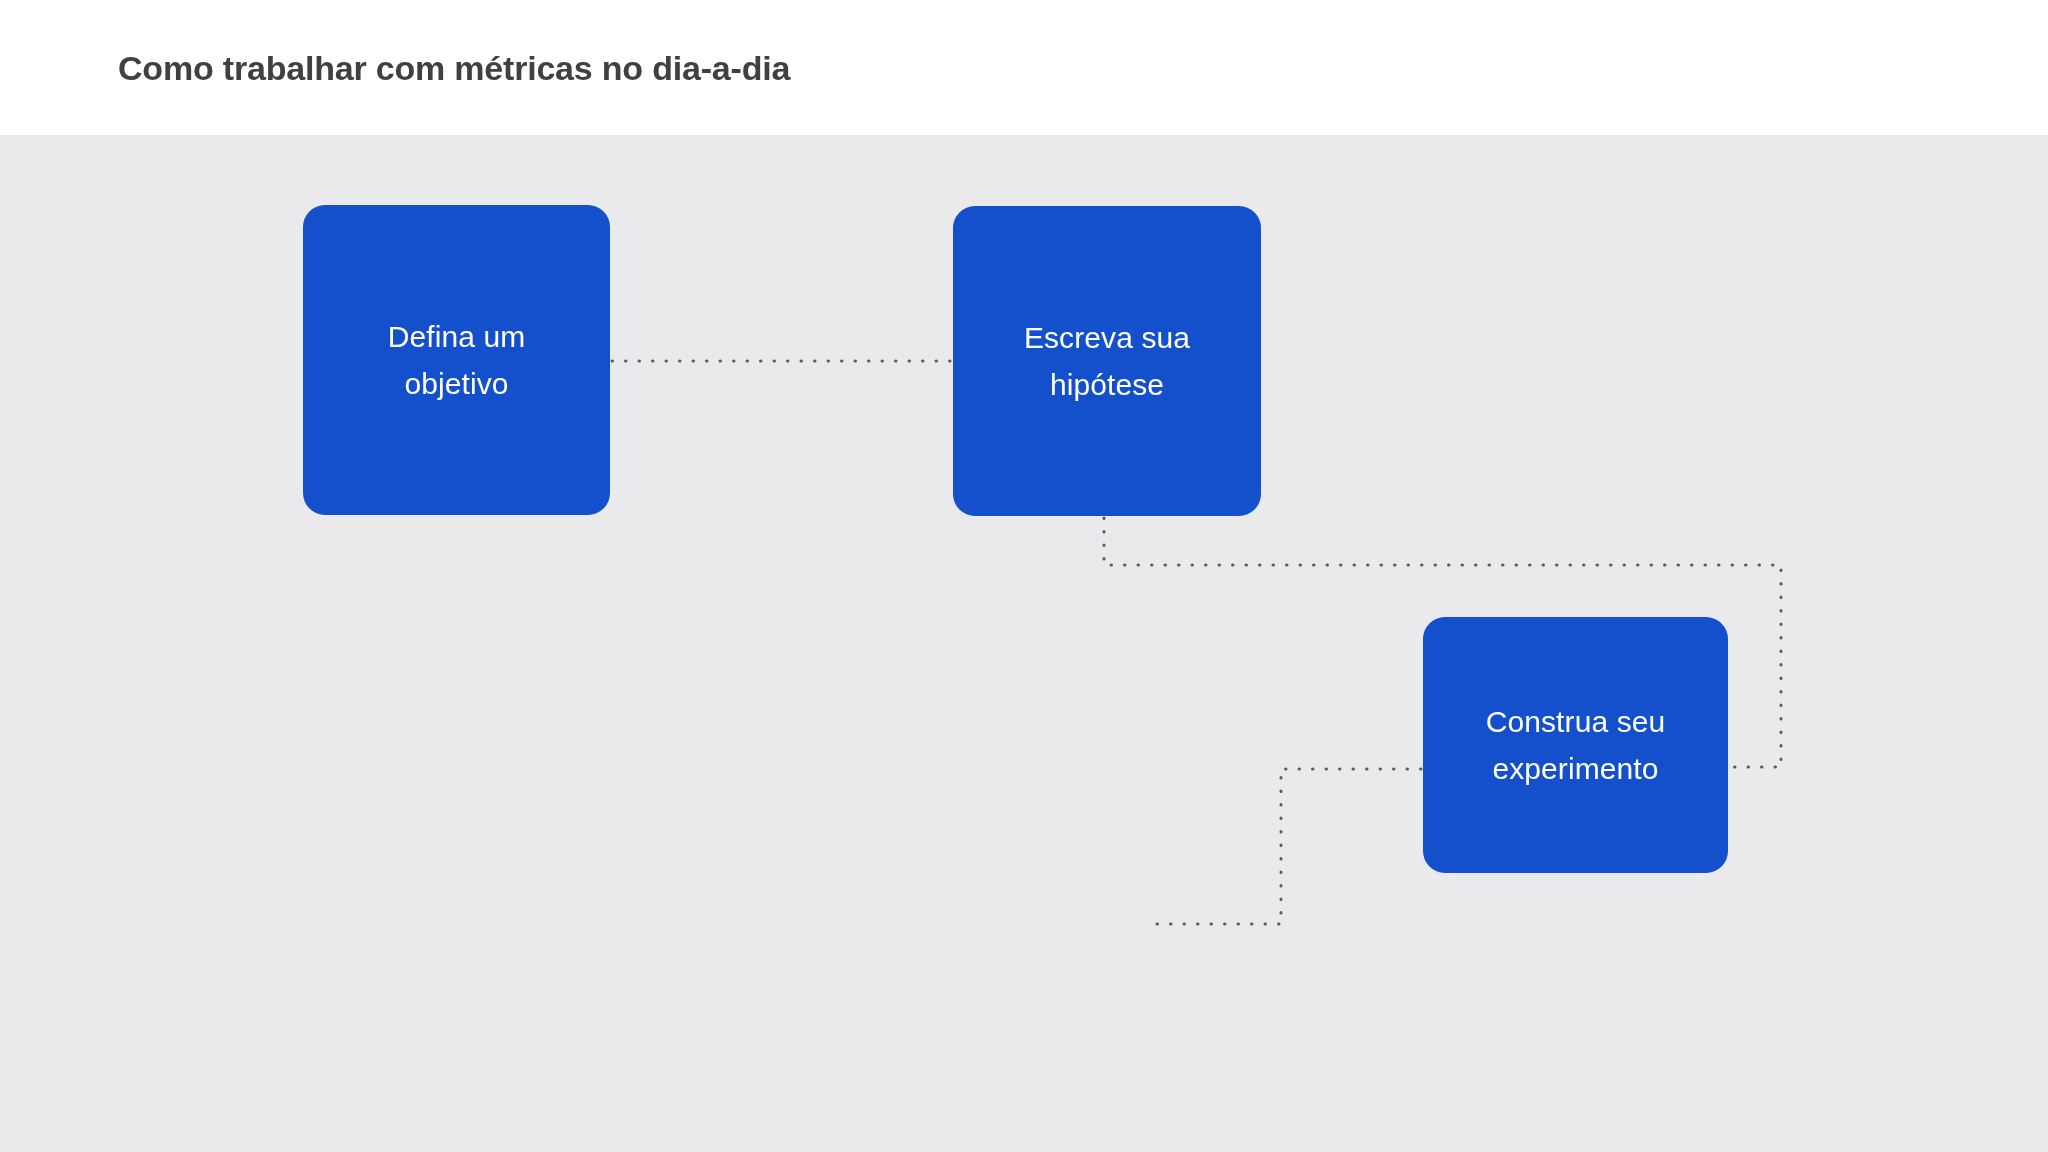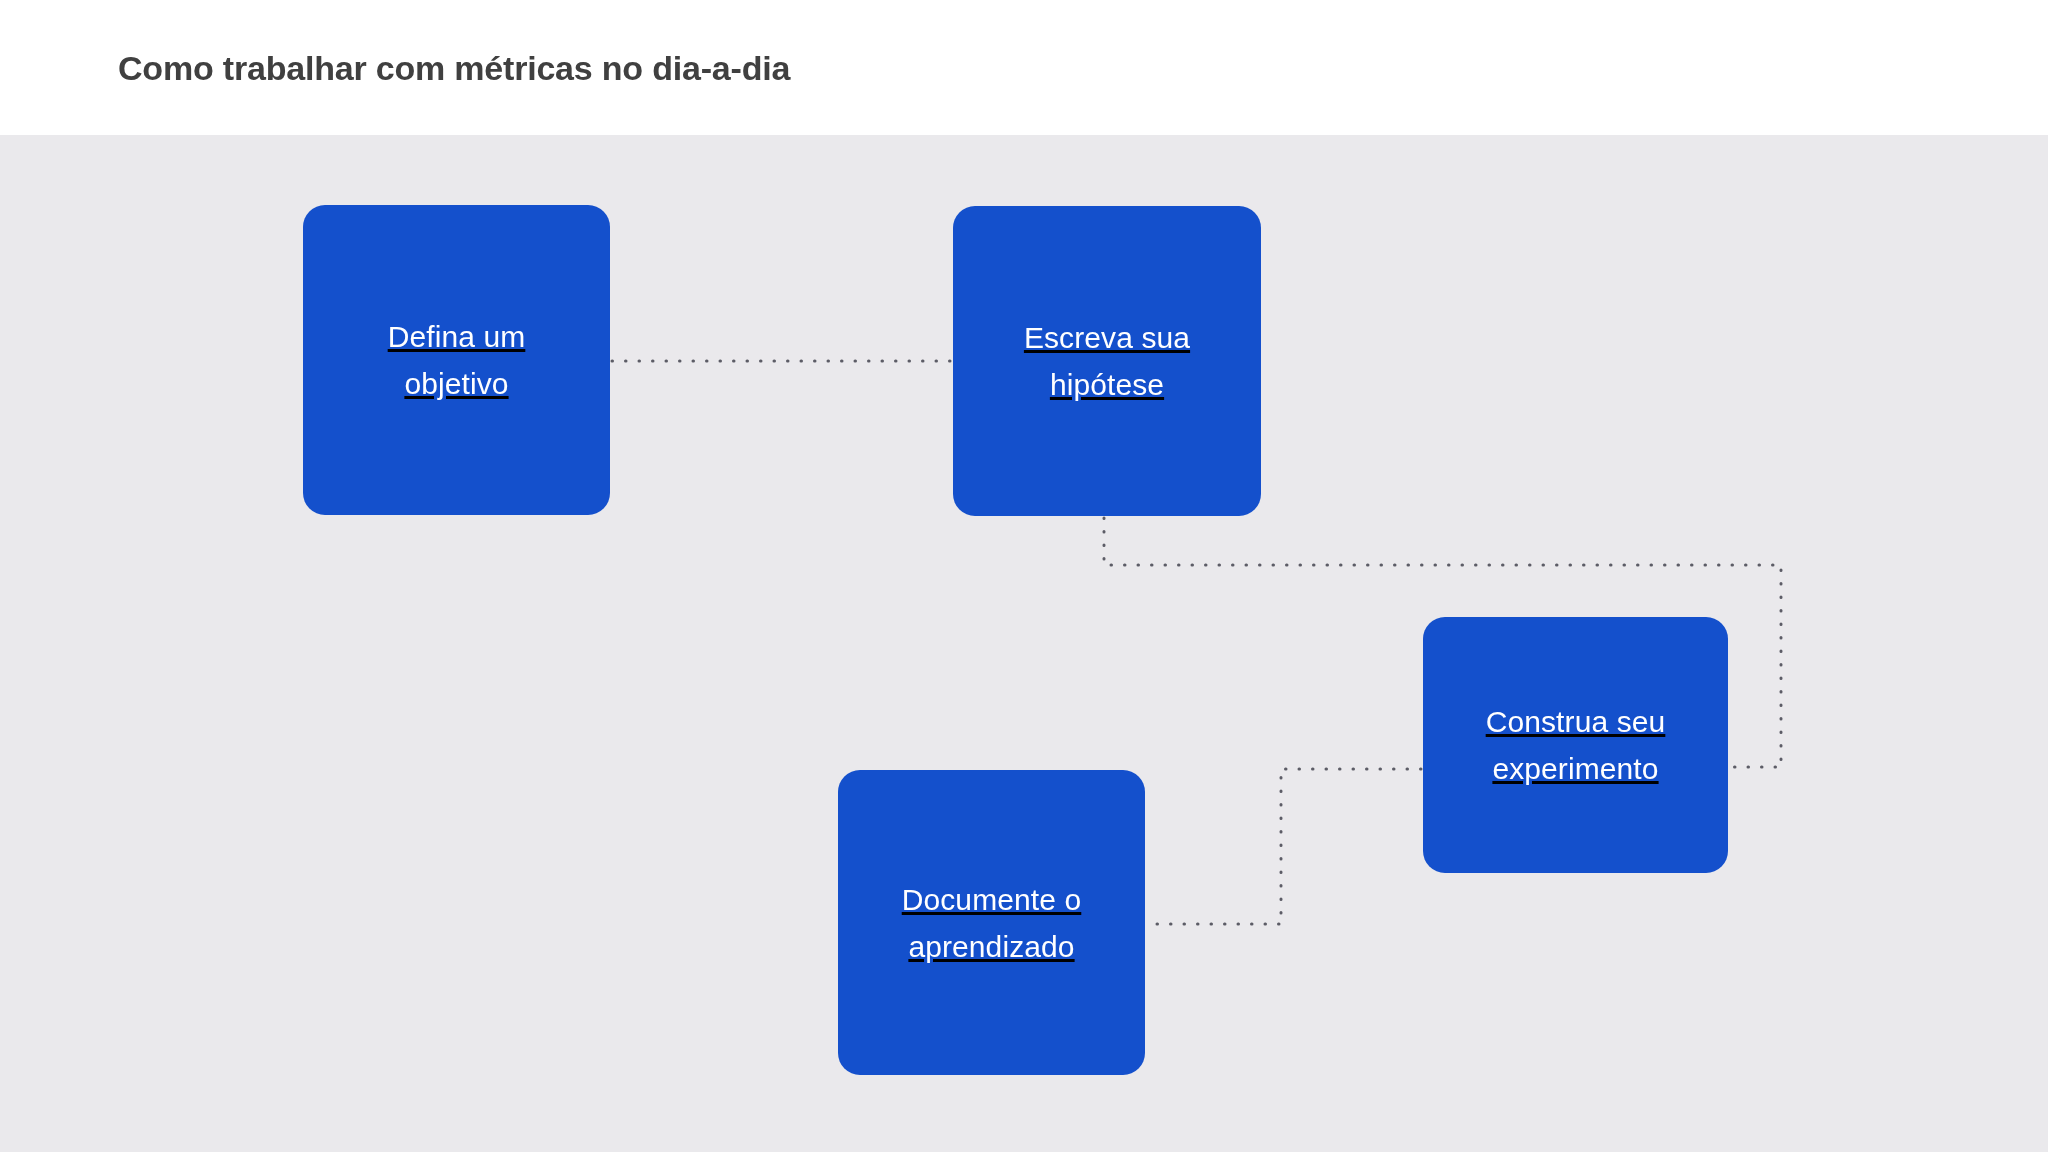--- a/index.html
+++ b/index.html
@@ -70,21 +70,20 @@
   
   .node {
     position: absolute;
     background: #1450cc;
     border-radius: 22px;
     display: flex;
     align-items: center;
     justify-content: center;
     box-sizing: border-box;
     padding: 0 18px;
-    text-decoration: underline;
   }
   .node-label {
     color: #ffffff;
     font-size: 30px;
     line-height: 47px;
     text-align: center;
     font-weight: normal;
     letter-spacing: 0.1px;
     white-space: pre-line;
   }
@@ -125,19 +124,15 @@
     <div class="node" id="node-hipotese">
       <span class="node-label">Escreva sua
 hipótese</span>
     </div>
 
     <div class="node" id="node-experimento">
       <span class="node-label">Construa seu
 experimento</span>
     </div>
 
-    <div class="node" id="node-documente">
-      <span class="node-label">Documente o
-aprendizado</span>
-    </div>
 
   </div>
 </div>
 
 </body></html>

